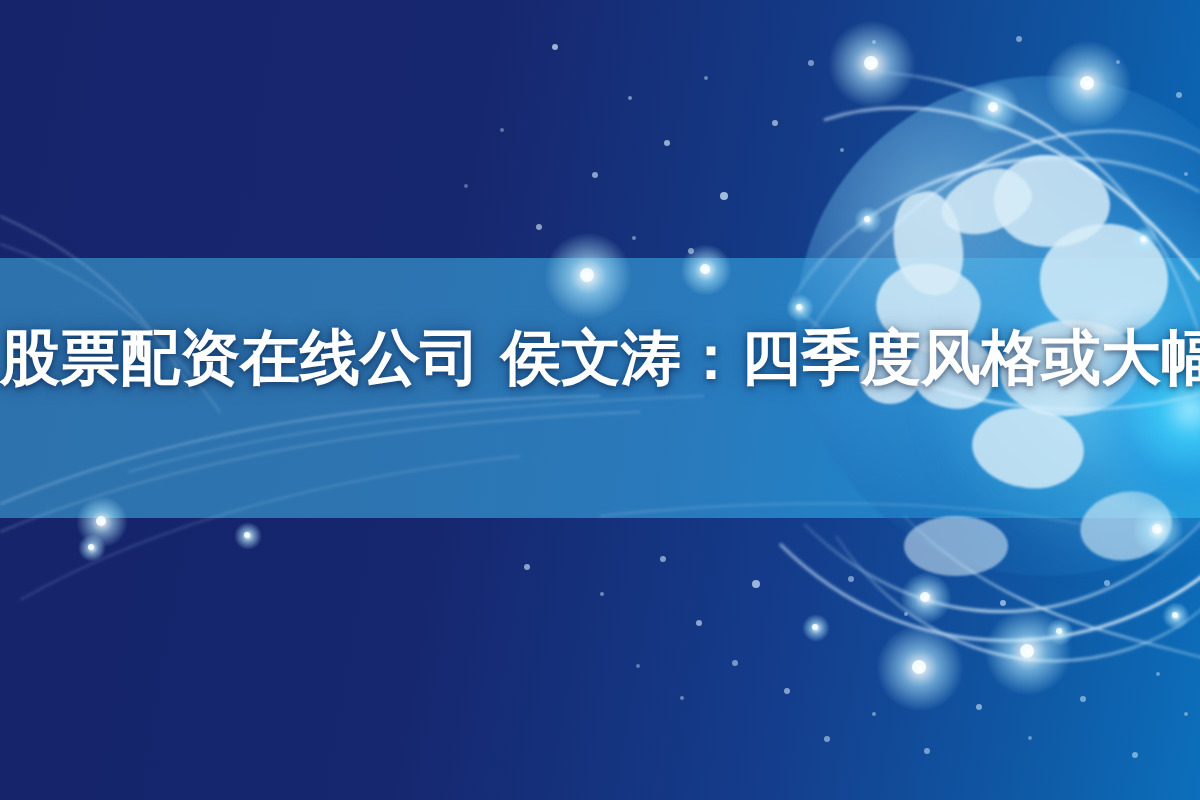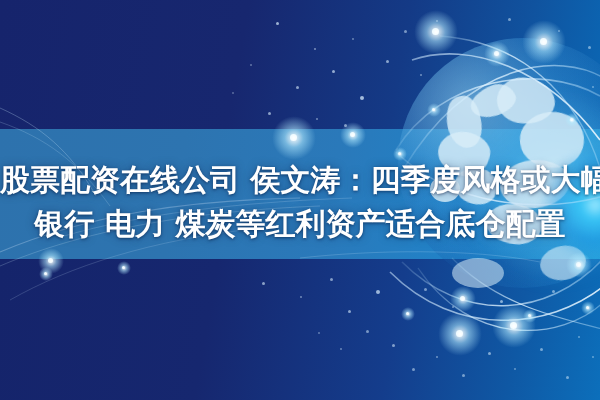--- a/index.html
+++ b/index.html
@@ -192,16 +192,15 @@
     <div class="dot" style="left:500px;top:300px;width:3px;height:3px;opacity:.7"></div>
     <div class="dot" style="left:452px;top:306px;width:2px;height:2px;opacity:.55"></div>
     <div class="dot" style="left:424px;top:288px;width:3px;height:3px;opacity:.6"></div>
     <div class="dot" style="left:552px;top:290px;width:3px;height:3px;opacity:.6"></div>
     <div class="dot" style="left:592px;top:356px;width:2px;height:2px;opacity:.5"></div>
     <div class="dot" style="left:318px;top:332px;width:2px;height:2px;opacity:.45"></div>
   </div>
 
   <div id="headline">
     <span class="ln ln1">股票配资在线公司 侯文涛：四季度风格或大幅切换</span>
-    <span class="ln ln2">银行 电力 煤炭等红利资产适合底仓配置</span>
   </div>
 
 </div>
 
 </body></html>

